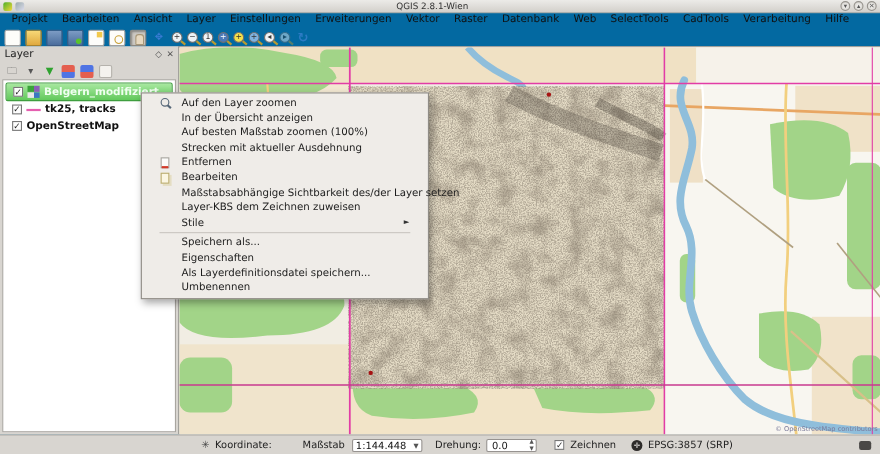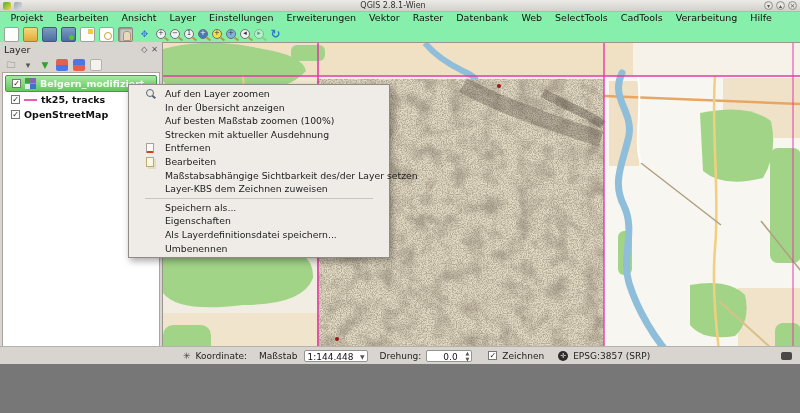--- a/index.html
+++ b/index.html
@@ -1,16 +1,16 @@
 <!DOCTYPE html>
 <html><head>
 <meta charset="utf-8">
 <style>
   html,body{margin:0;padding:0;background:#777;}
-  #window{position:relative;width:800px;height:364px;background:#86efac;overflow:hidden;
+  #window{position:relative;width:800px;height:413px;background:#0369a1;overflow:hidden;
     font-family:"DejaVu Sans","Liberation Sans",sans-serif;font-size:9.5px;color:#1a1a1a;}
 
   
   #titlebar{position:absolute;left:0;top:0;width:100%;height:12px;display:flex;align-items:center;
     background:linear-gradient(#ecebe8,#d3d0cb);border-bottom:1px solid #b9b6b0;padding:0 3px;box-sizing:border-box;}
   .appicon{width:8px;height:8px;border-radius:2px;background:linear-gradient(135deg,#4caf2a,#f4d93a);margin-right:3px;}
   .appicon.alt{background:linear-gradient(135deg,#9aa,#dde);}
   #title{flex:1;text-align:center;font-size:8px;color:#333;}
   .winbtn{width:9px;height:9px;border-radius:50%;background:radial-gradient(#f6f5f2,#cfcdc8);
     border:1px solid #96938d;margin-left:3px;font-size:6px;line-height:8px;text-align:center;color:#555;box-sizing:border-box;}
@@ -85,21 +85,21 @@
   
   #statusbar{position:absolute;left:0;bottom:0;width:100%;height:18px;background:#d8d5d0;border-top:1px solid #b5b2ac;
     display:flex;align-items:center;font-size:9px;color:#222;box-sizing:border-box;padding:0 5px;}
   .sb-icon{margin-left:178px;font-size:9px;color:#444;}
   .sb-label{margin-left:5px;white-space:nowrap;}
   .sb-field{background:#fff;border:1px solid #979390;border-radius:2px;height:12px;line-height:12px;
     text-align:center;font-size:9px;box-sizing:border-box;color:#111;}
   #coord-field{width:170px;margin-left:5px;}
   #scale-combo{width:64px;margin-left:6px;position:relative;padding-right:10px;}
   #scale-combo .arr{position:absolute;right:2px;top:0;font-size:6px;color:#555;}
-  #rot-spin{width:46px;margin-left:5px;position:relative;text-align:left;padding-left:16px;}
+  #rot-spin{width:46px;margin-left:5px;position:relative;text-align:left;padding-left:4px;}
   #rot-spin .arr{position:absolute;right:2px;top:-1px;font-size:5px;line-height:6px;color:#555;}
   #render-cb{margin-left:16px;}
   #crs-icon{width:10px;height:10px;border-radius:50%;background:#2e2c2a;color:#e8e6e2;font-size:7px;line-height:10px;text-align:center;margin-left:14px;}
   #msg-bubble{width:11px;height:8px;background:#4a4846;border-radius:2px;position:relative;margin-left:auto;margin-right:3px;}
   #msg-bubble::after{content:"";position:absolute;left:2px;bottom:-3px;border:3px solid transparent;border-top-color:#4a4846;border-left-width:2px;}
 </style>
 </head>
 <body>
 
 <div id="window">
@@ -268,31 +268,35 @@
     <div class="cm-item">
       <span class="cm-ico ico-remove"></span>
       <span>Entfernen</span>
     </div>
     <div class="cm-item">
       <span class="cm-ico ico-dup"></span>
       <span>Bearbeiten</span>
     </div>
     <div class="cm-item"><span>Maßstabsabhängige Sichtbarkeit des/der Layer setzen</span></div>
     <div class="cm-item"><span>Layer-KBS dem Zeichnen zuweisen</span></div>
+    <div class="cm-item">
+      <span>Stile</span>
+      <span class="cm-sub">►</span>
+    </div>
     <div class="cm-sep"></div>
     <div class="cm-item"><span>Speichern als...</span></div>
     <div class="cm-item"><span>Eigenschaften</span></div>
     <div class="cm-item"><span>Als Layerdefinitionsdatei speichern...</span></div>
     <div class="cm-item"><span>Umbenennen</span></div>
   </div>
 
   <div id="statusbar">
     <span class="sb-icon">✳</span>
     <span class="sb-label">Koordinate:</span>
-    <span class="sb-label" style="margin-left:12px;text-align:right;">Maßstab</span>
+    <span class="sb-label" style="margin-left:28px;text-align:right;">Maßstab</span>
     <span class="sb-field" id="scale-combo"><span>1:144.448</span><span class="arr">▼</span></span>
     <span class="sb-label" style="margin-left:12px;">Drehung:</span>
     <span class="sb-field" id="rot-spin"><span>0.0</span><span class="arr">▲<br>▼</span></span>
     <span class="cb" id="render-cb">✓</span>
     <span class="sb-label">Zeichnen</span>
     <span id="crs-icon">✛</span>
     <span class="sb-label">EPSG:3857 (SRP)</span>
     <span id="msg-bubble"></span>
   </div>
 

